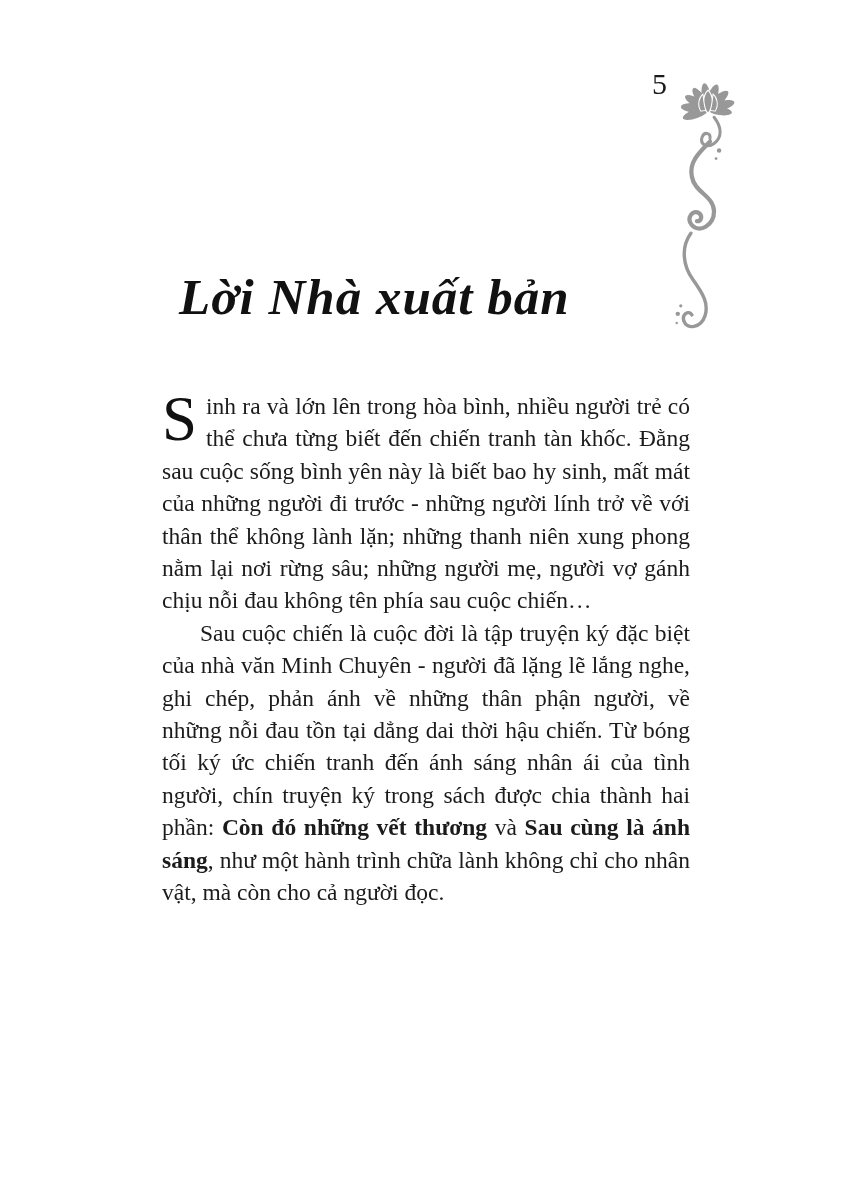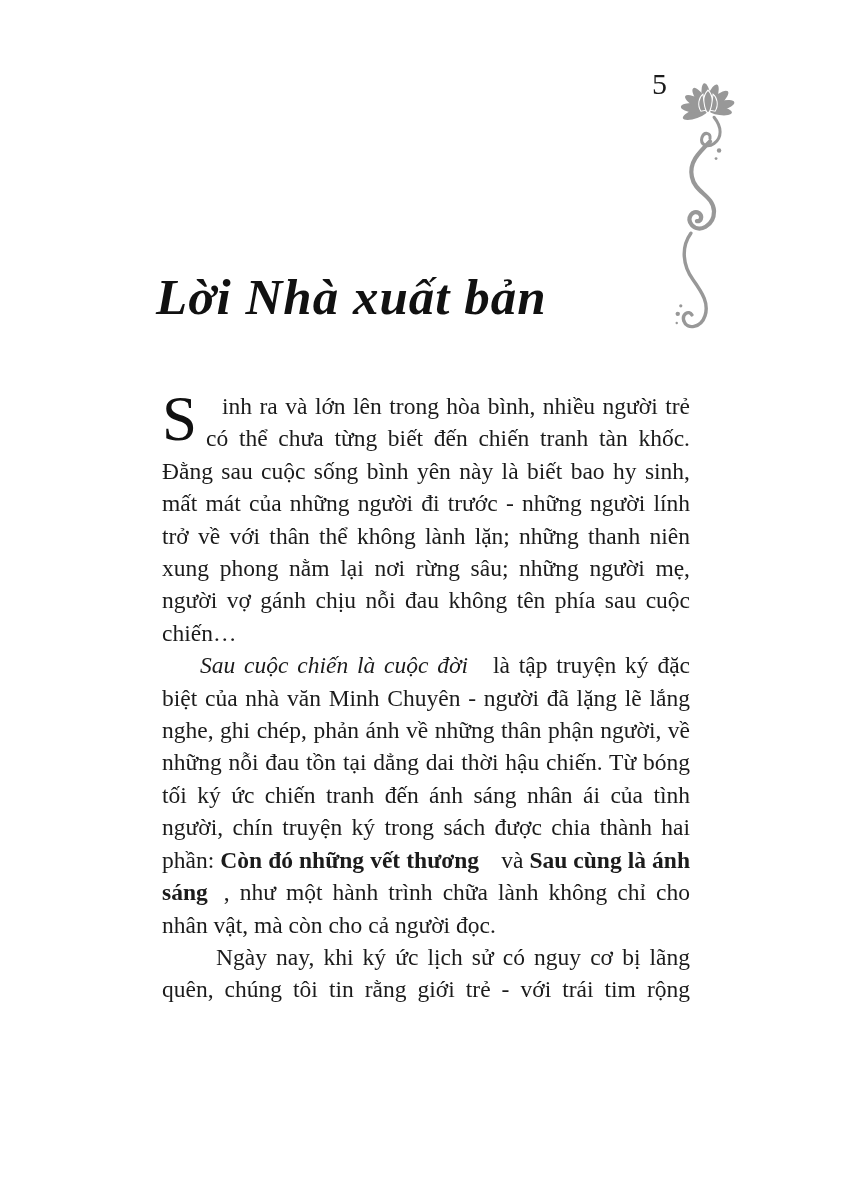--- a/index.html
+++ b/index.html
@@ -26,21 +26,21 @@
   }
   .ornament {
     position: absolute;
     left: 668px;
     top: 82px;
     width: 80px;
     height: 250px;
   }
   .page-title {
     position: absolute;
-    left: 156px;
+    left: 179px;
     top: 268px;
     margin: 0;
     font-family: "Liberation Serif", "DejaVu Serif", serif;
     font-style: italic;
     font-weight: bold;
     font-size: 51px;
     letter-spacing: 1px;
     color: #111111;
     white-space: nowrap;
   }
@@ -63,22 +63,22 @@
   .para.continued {
     text-align-last: justify;
   }
   .dropcap {
     float: left;
     font-size: 63px;
     line-height: 53px;
     padding: 3px 9px 0 0;
     color: #111111;
   }
-  .seg-normal { font-style: normal; font-weight: normal; margin-left: 16px; }
-  .seg-italic { font-style: italic; }
+  .seg-normal { font-style: normal; font-weight: normal; }
+  .seg-italic { }
   .seg-bold   { font-weight: bold; font-family: Liberation Serif, serif; }
 </style>
 </head>
 <body>
 
 <div class="page">
 
   <div class="page-number">5</div>
 
   <svg class="ornament" viewBox="0 0 78 248" xmlns="http://www.w3.org/2000/svg" aria-hidden="true">
@@ -113,16 +113,15 @@
       <circle cx="9" cy="230" r="2.2"></circle>
       <circle cx="8" cy="239" r="1.2"></circle>
     </g>
   </svg>
 
   <h1 class="page-title">Lời Nhà xuất bản</h1>
 
   <div class="body-text">
       <p class="para"><span class="dropcap">S</span><span class="seg-normal">inh ra và lớn lên trong hòa bình, nhiều người trẻ có thể chưa từng biết đến chiến tranh tàn khốc. Đằng sau cuộc sống bình yên này là biết bao hy sinh, mất mát của những người đi trước - những người lính trở về với thân thể không lành lặn; những thanh niên xung phong nằm lại nơi rừng sâu; những người mẹ, người vợ gánh chịu nỗi đau không tên phía sau cuộc chiến…</span></p>
       <p class="para indent"><span class="seg-italic">Sau cuộc chiến là cuộc đời</span><span class="seg-normal"> là tập truyện ký đặc biệt của nhà văn Minh Chuyên - người đã lặng lẽ lắng nghe, ghi chép, phản ánh về những thân phận người, về những nỗi đau tồn tại dẳng dai thời hậu chiến. Từ bóng tối ký ức chiến tranh đến ánh sáng nhân ái của tình người, chín truyện ký trong sách được chia thành hai phần: </span><span class="seg-bold">Còn đó những vết thương</span><span class="seg-normal"> và </span><span class="seg-bold">Sau cùng là ánh sáng</span><span class="seg-normal">, như một hành trình chữa lành không chỉ cho nhân vật, mà còn cho cả người đọc.</span></p>
-      <p class="para indent continued"><span class="seg-normal">Ngày nay, khi ký ức lịch sử có nguy cơ bị lãng quên, chúng tôi tin rằng giới trẻ - với trái tim rộng</span></p>
     </div>
 
 </div>
 
 </body></html>

